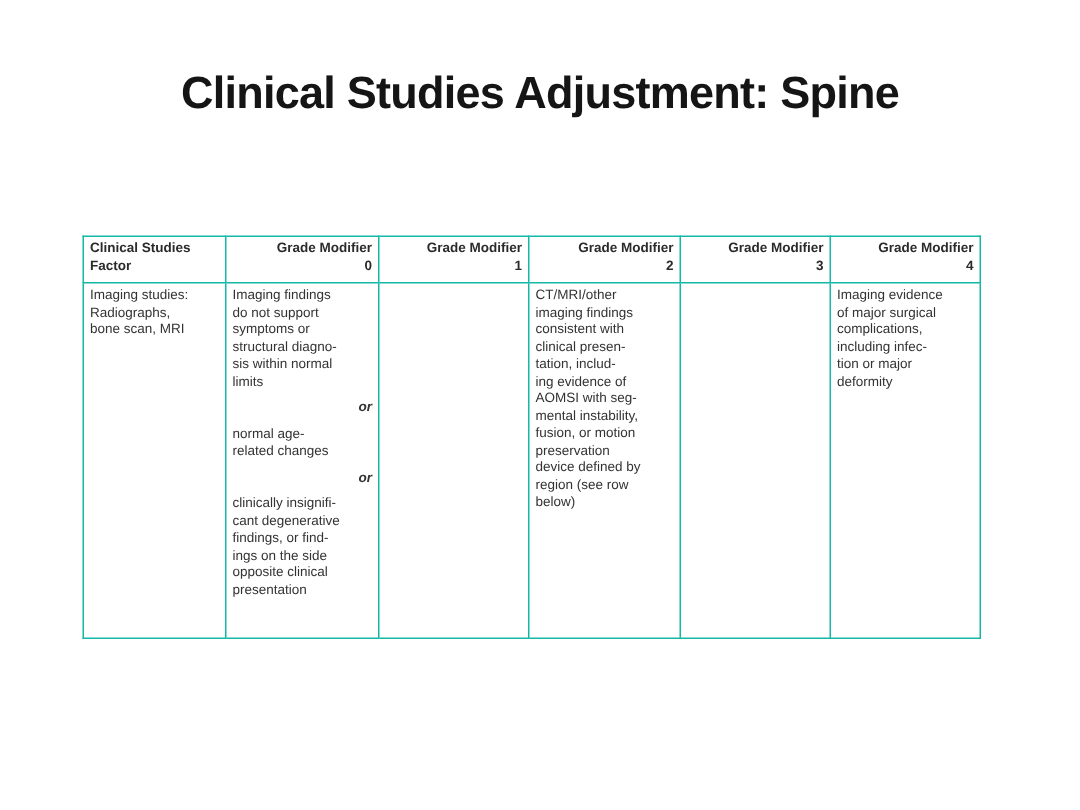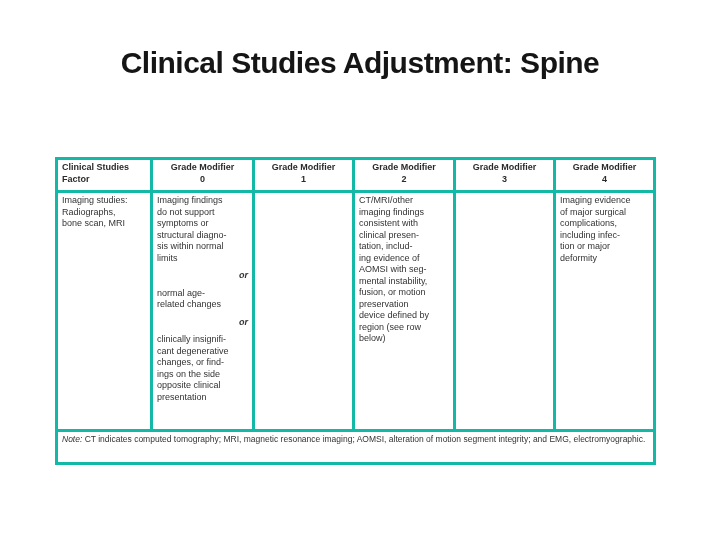--- a/index.html
+++ b/index.html
@@ -29,29 +29,29 @@
     left: 55px;
     top: 157px;
     width: 598px;
     border-collapse: collapse;
     table-layout: fixed;
     font-size: 9px;
     line-height: 11.5px;
     color: #333333;
   }
   table.cs-table th, table.cs-table td {
-    border: 3px solid #14b8a6;
+    border: 1px solid #14b8a6;
     vertical-align: top;
     padding: 2px 4px 2px 4px;
     white-space: pre-line;
     overflow: hidden;
   }
   table.cs-table th {
     font-weight: 700;
-    text-align: center;
+    text-align: right;
     height: 26px;
     color: #2b2b2b;
   }
   table.cs-table th.first {
     text-align: left;
   }
   tr.row-1 td { height: 232px; margin-top: 36px; }
   tr.row-2 td { height: 53px; }
   td.note-cell {
     height: 26px;
@@ -105,21 +105,21 @@
 Radiographs,
 bone scan, MRI</td>
           <td><div class="cell-text">Imaging findings
 do not support
 symptoms or
 structural diagno-
 sis within normal
 limits</div><div class="or-sep">or</div><div class="cell-text">normal age-
 related changes</div><div class="or-sep">or</div><div class="cell-text">clinically insignifi-
 cant degenerative
-changes, or find-
+findings, or find-
 ings on the side
 opposite clinical
 presentation</div></td>
           <td></td>
           <td><div class="cell-text">CT/MRI/other
 imaging findings
 consistent with
 clinical presen-
 tation, includ-
 ing evidence of
@@ -131,18 +131,15 @@
 region (see row
 below)</div></td>
           <td></td>
           <td><div class="cell-text">Imaging evidence
 of major surgical
 complications,
 including infec-
 tion or major
 deformity</div></td>
         </tr>
-        <tr>
-          <td class="note-cell" colspan="6"><span class="note-prefix">Note:</span><span> CT indicates computed tomography; MRI, magnetic resonance imaging; AOMSI, alteration of motion segment integrity; and EMG, electromyographic.</span></td>
-        </tr>
       </tbody>
   </table>
 </div>
 
 </body></html>

